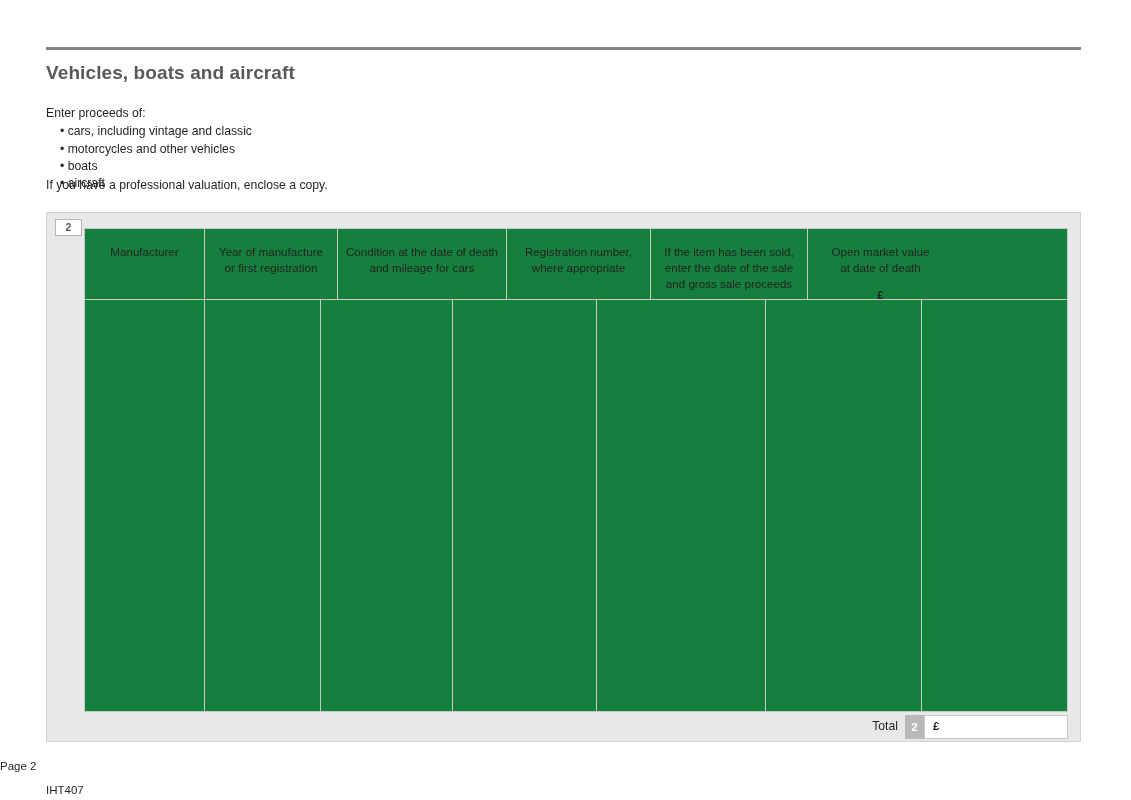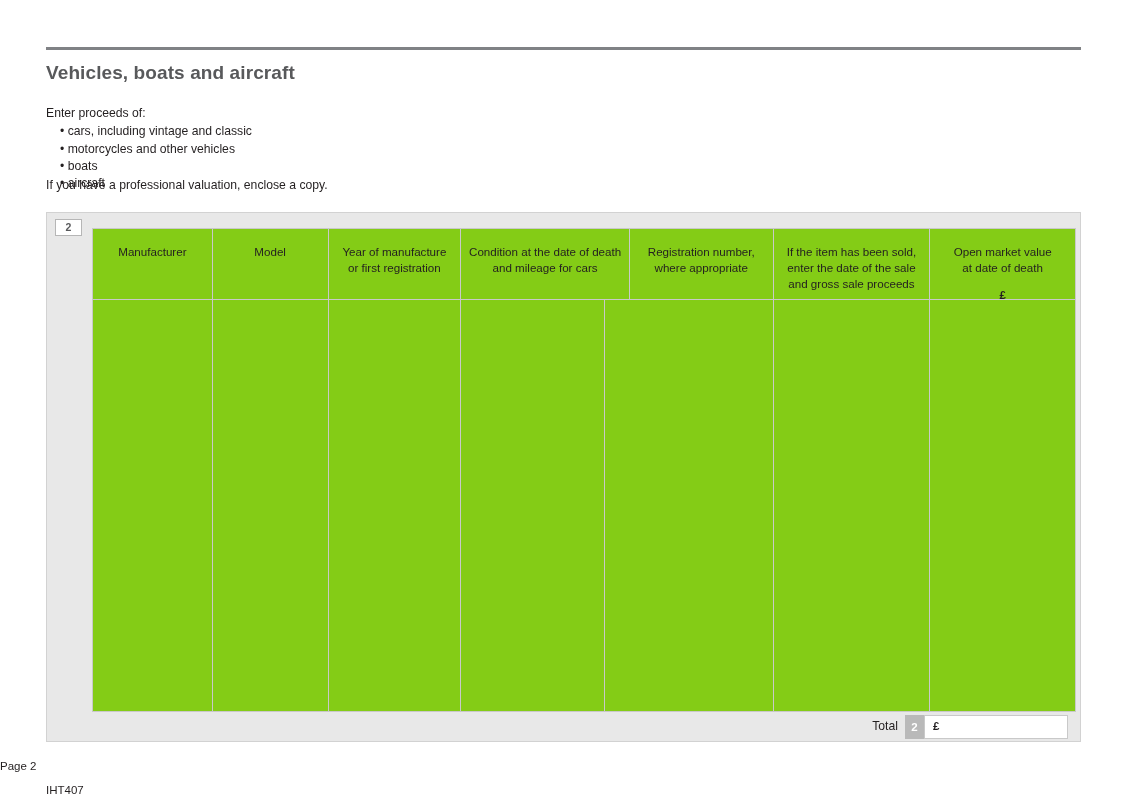--- a/index.html
+++ b/index.html
@@ -108,24 +108,23 @@
     line-height: 15px;
   }
 
   
   .grid {
     position: absolute;
     left: 84px;
     top: 228px;
     width: 984px;
     height: 484px;
-    background: #84cc16;
+    background: #15803d;
     border: 1px solid #c9c9c9;
     box-sizing: border-box;
-    margin-left: 8px;
   }
 
   .grid-head {
     position: absolute;
     left: 0; top: 0;
     width: 100%;
     height: 71px;
     box-sizing: border-box;
     border-bottom: 1px solid #c9c9c9;
     display: flex;
@@ -270,23 +269,20 @@
 
   <div class="panel"></div>
 
   <div class="section-badge">2</div>
 
   <div class="grid">
 
     <div class="grid-head">
       <div class="hcell col-0">
         <span>Manufacturer</span>
-      </div>
-      <div class="hcell col-1">
-        <span>Model</span>
       </div>
       <div class="hcell col-2">
         <span>Year of manufacture</span><br>
         <span>or first registration</span>
       </div>
       <div class="hcell col-4">
         <span>Condition at the date of death</span><br>
         <span>and mileage for cars</span>
       </div>
       <div class="hcell col-3">

